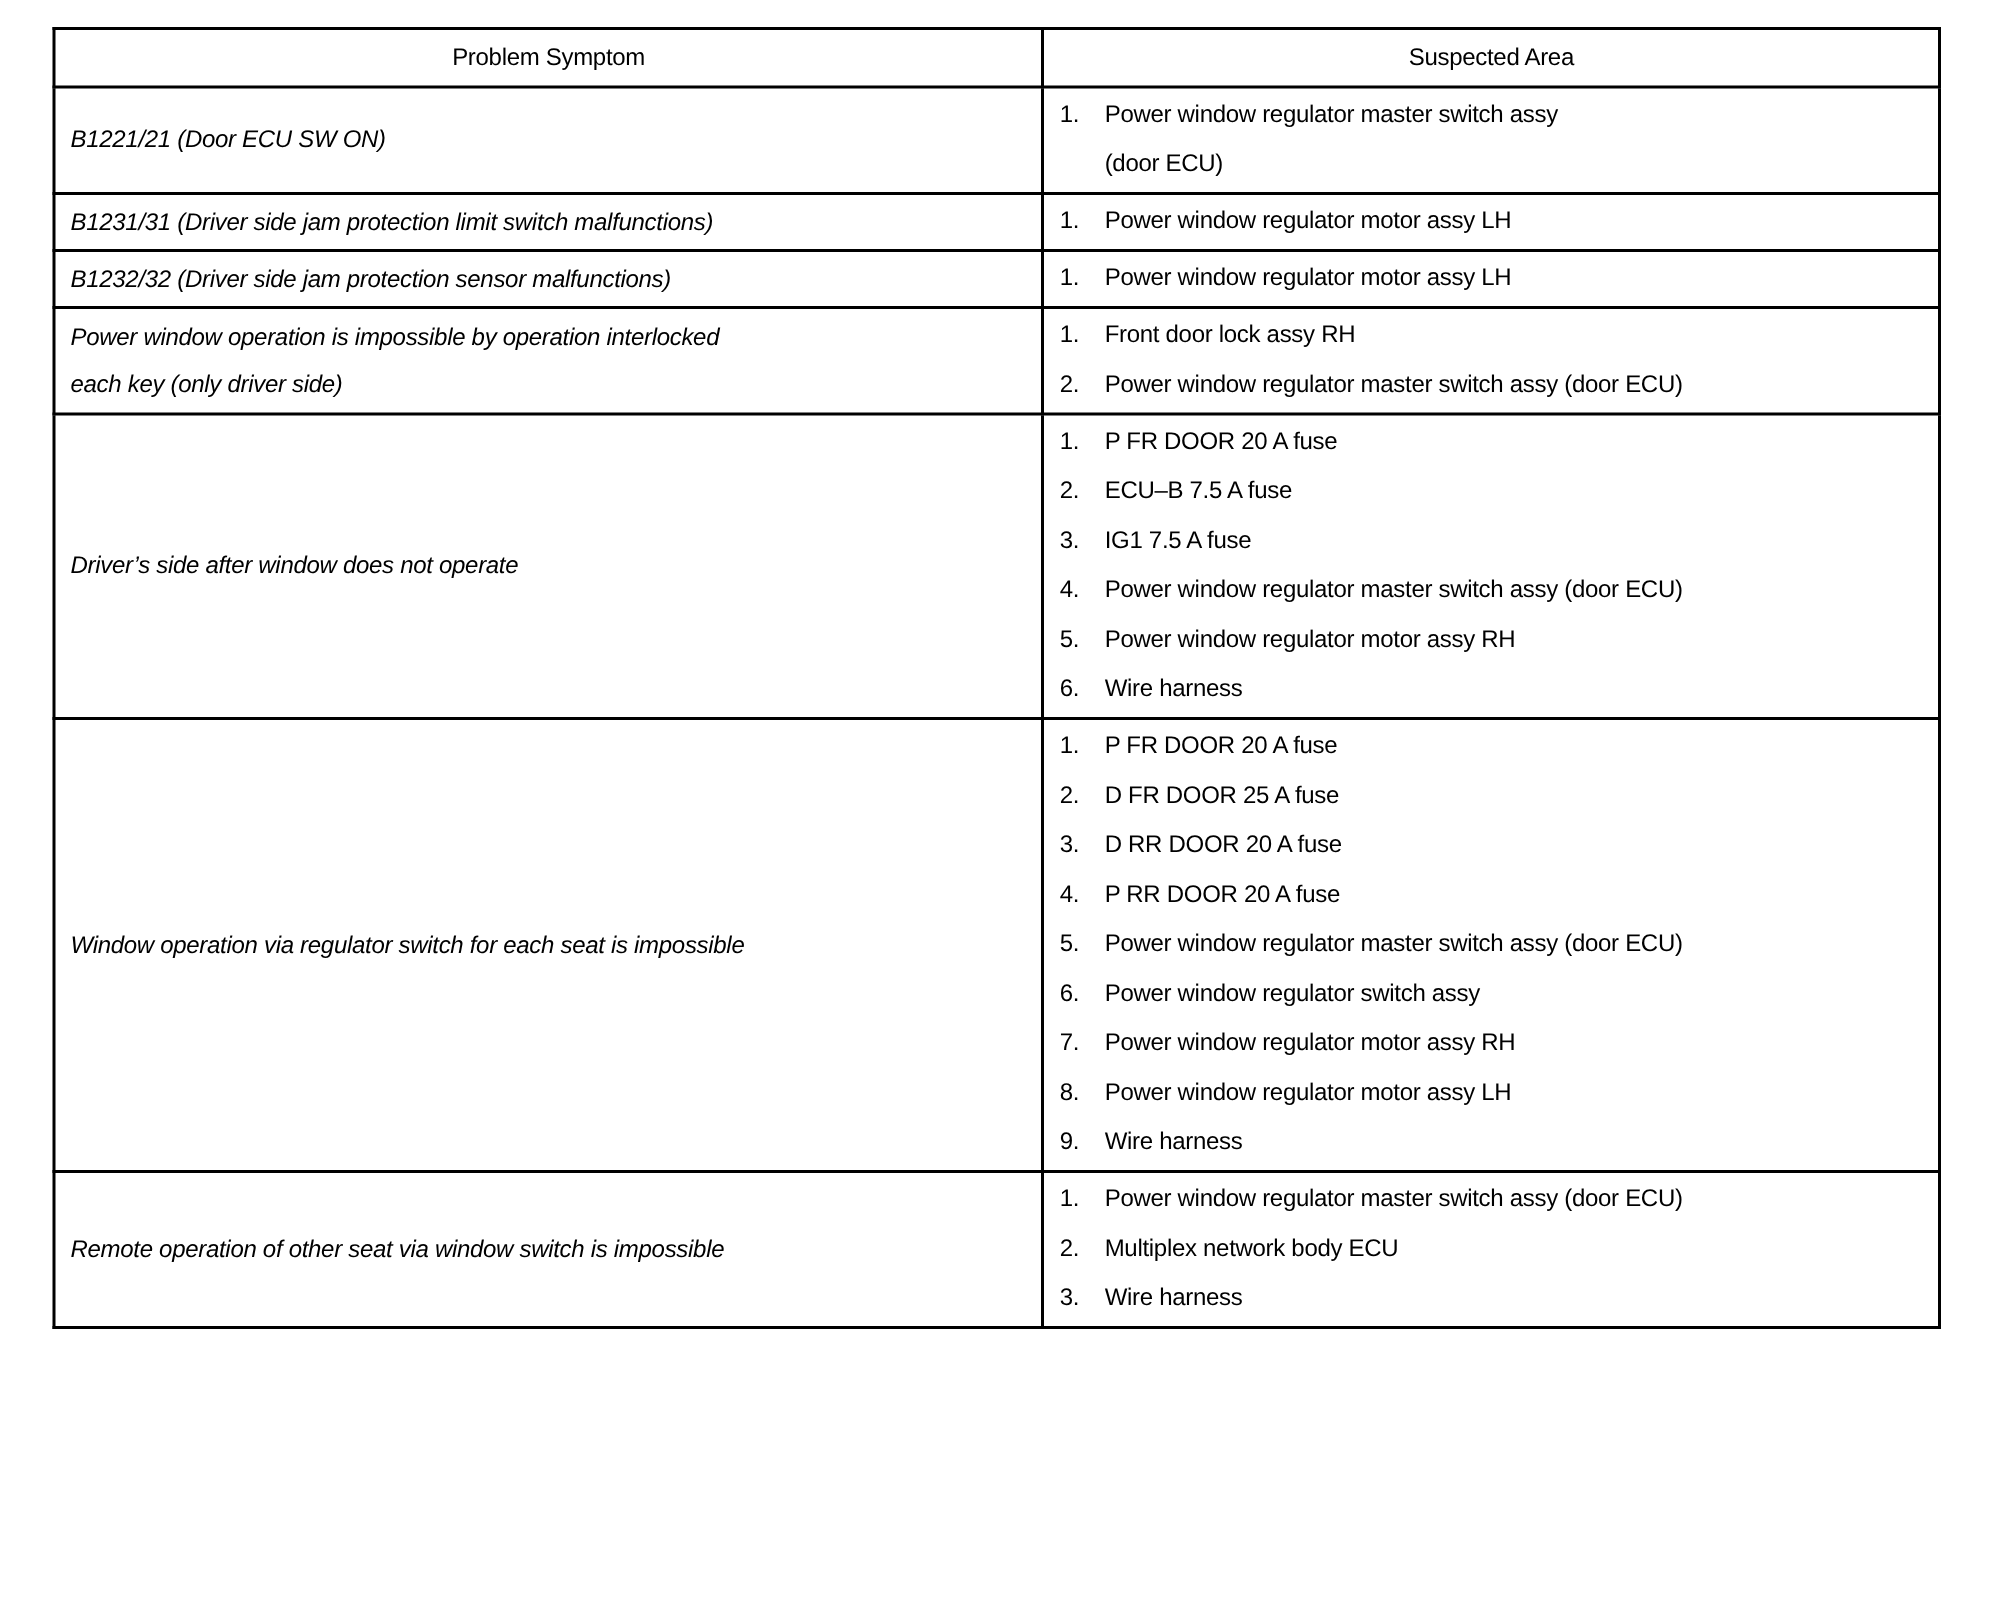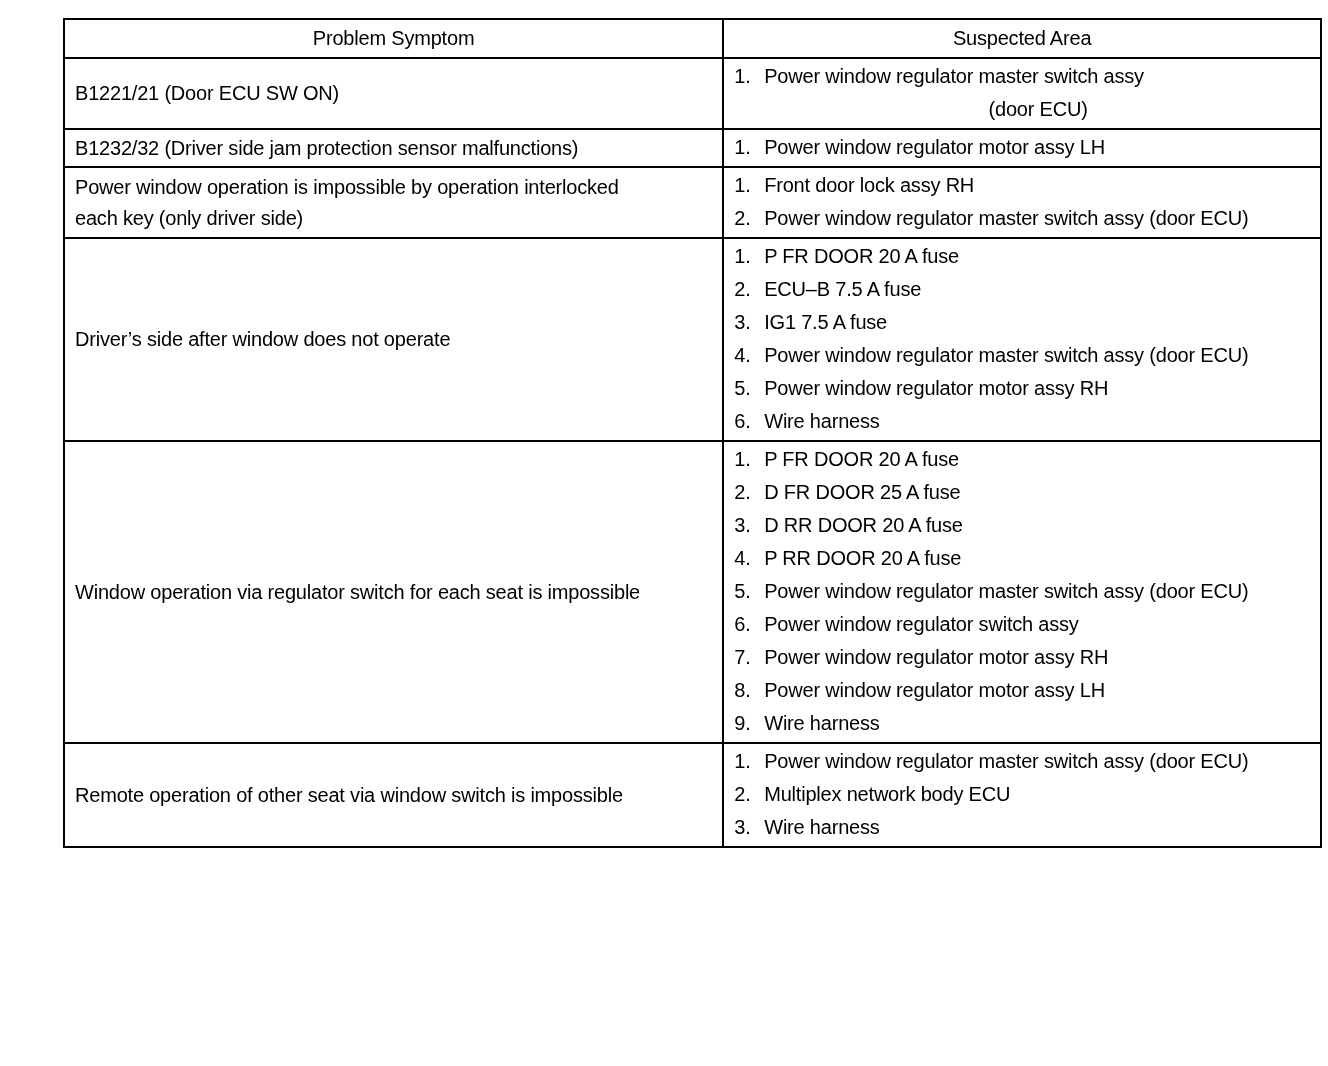--- a/index.html
+++ b/index.html
@@ -1,31 +1,31 @@
 <!DOCTYPE html>
 <html><head>
 <meta charset="utf-8">
 <style>
   html, body { margin: 0; padding: 0; background: #ffffff; }
   body { width: 1328px; height: 1066px; position: relative; overflow: hidden; }
   .tbl {
     position: absolute; left: 35px; top: 18px; width: 1259px;
     border-collapse: collapse;
     font-family: "Liberation Sans", sans-serif;
-    font-size: 20px; color: #000; letter-spacing: -0.2px; margin-left: 28px;
+    font-size: 16px; color: #000; letter-spacing: -0.2px;
   }
   .tbl th, .tbl td { border: 2.5px solid #000; padding: 0; vertical-align: middle; }
   .tbl col.c1 { width: 661px; }
   .tbl col.c2 { width: 598px; }
   .tbl th { font-weight: normal; height: 37px; text-align: center; }
-  .sym { padding: 0 10px !important; line-height: 31px; }
+  .sym { padding: 0 10px !important; line-height: 31px; font-style: italic; }
   .area { padding: 1px 8px 2px 10px !important; }
   .li { display: flex; line-height: 33px; white-space: nowrap; }
   .num { width: 30px; flex: none; }
-  .cont { padding-left: 30px; line-height: 33px; text-align: center; }
+  .cont { padding-left: 30px; line-height: 33px; }
 </style>
 </head>
 <body>
 
 <table class="tbl">
   <colgroup>
       <col class="c1">
       <col class="c2">
     </colgroup>
   <thead>
@@ -40,20 +40,29 @@
       <td class="sym">B1221/21 (Door ECU SW ON)</td>
       <td class="area">
         <div class="li">
             <span class="num">1.</span>
             <span>Power window regulator master switch assy</span>
           </div>
         <div class="cont">(door ECU)</div>
       </td>
     </tr>
 
+    <tr>
+      <td class="sym">B1231/31 (Driver side jam protection limit switch malfunctions)</td>
+      <td class="area">
+        <div class="li">
+            <span class="num">1.</span>
+            <span>Power window regulator motor assy LH</span>
+          </div>
+      </td>
+    </tr>
 
     <tr>
       <td class="sym">B1232/32 (Driver side jam protection sensor malfunctions)</td>
       <td class="area">
         <div class="li">
             <span class="num">1.</span>
             <span>Power window regulator motor assy LH</span>
           </div>
       </td>
     </tr>

